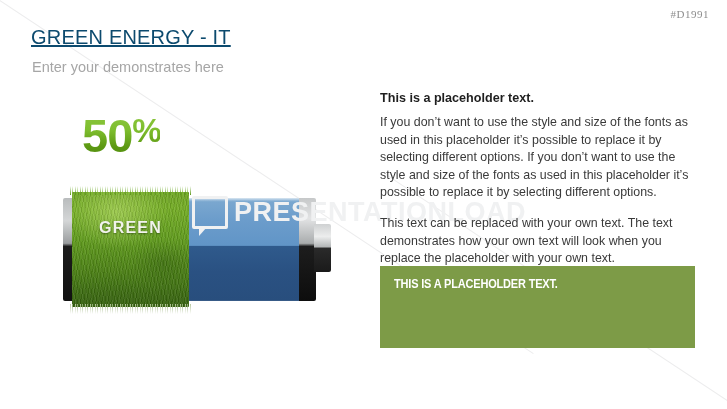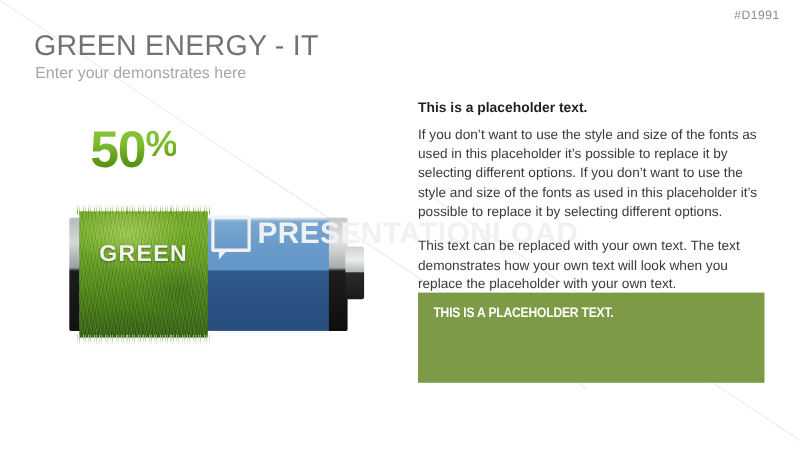--- a/index.html
+++ b/index.html
@@ -34,33 +34,34 @@
     left: 386px; top: 174px;
     width: 420px; height: 1px;
     transform: rotate(33.5deg);
   }
 
   
   .doc-id {
     position: absolute;
     right: 18px;
     top: 8px;
-    font-family: Liberation Sans, sans-serif;
+    font-family: Liberation Serif, serif;
     font-size: 11px;
     color: #8d8d8d;
     letter-spacing: 0.5px;
   }
   .title {
     position: absolute;
     left: 31px;
     top: 26px;
-    font-size: 26px;
-    color: #737373;
+    font-size: 20px;
+    color: #0c4a6e;
     letter-spacing: 0.2px;
     white-space: nowrap;
+    text-decoration: underline;
   }
   .subtitle {
     position: absolute;
     left: 32px;
     top: 59px;
     font-size: 14.5px;
     color: #a6a6a6;
     white-space: nowrap;
   }
 
@@ -210,21 +211,21 @@
         rgba(255,255,255,0) 3px, rgba(255,255,255,0) 5px);
     -webkit-mask-image: linear-gradient(to bottom, #000 0%, rgba(0,0,0,0.2) 80%, rgba(0,0,0,0) 100%);
     mask-image: linear-gradient(to bottom, #000 0%, rgba(0,0,0,0.2) 80%, rgba(0,0,0,0) 100%);
   }
   .grass-label {
     position: absolute;
     left: 0;
     right: 0;
     top: 27px;
     text-align: center;
-    font-size: 21px;
+    font-size: 16px;
     font-weight: bold;
     color: #f2f3ec;
     letter-spacing: 1.2px;
     text-shadow: 0 1px 2px rgba(20,45,5,0.55);
   }
 
   
   .watermark {
     position: absolute;
     left: 192px;

